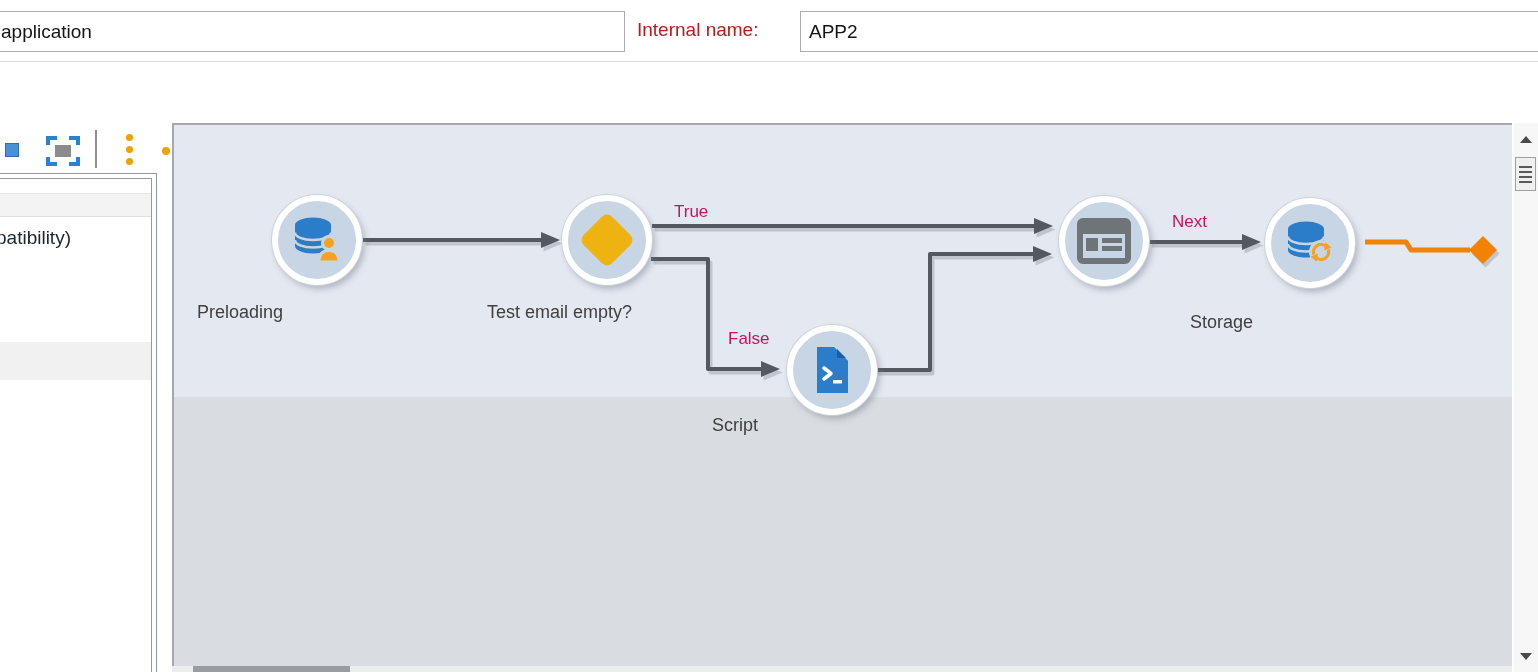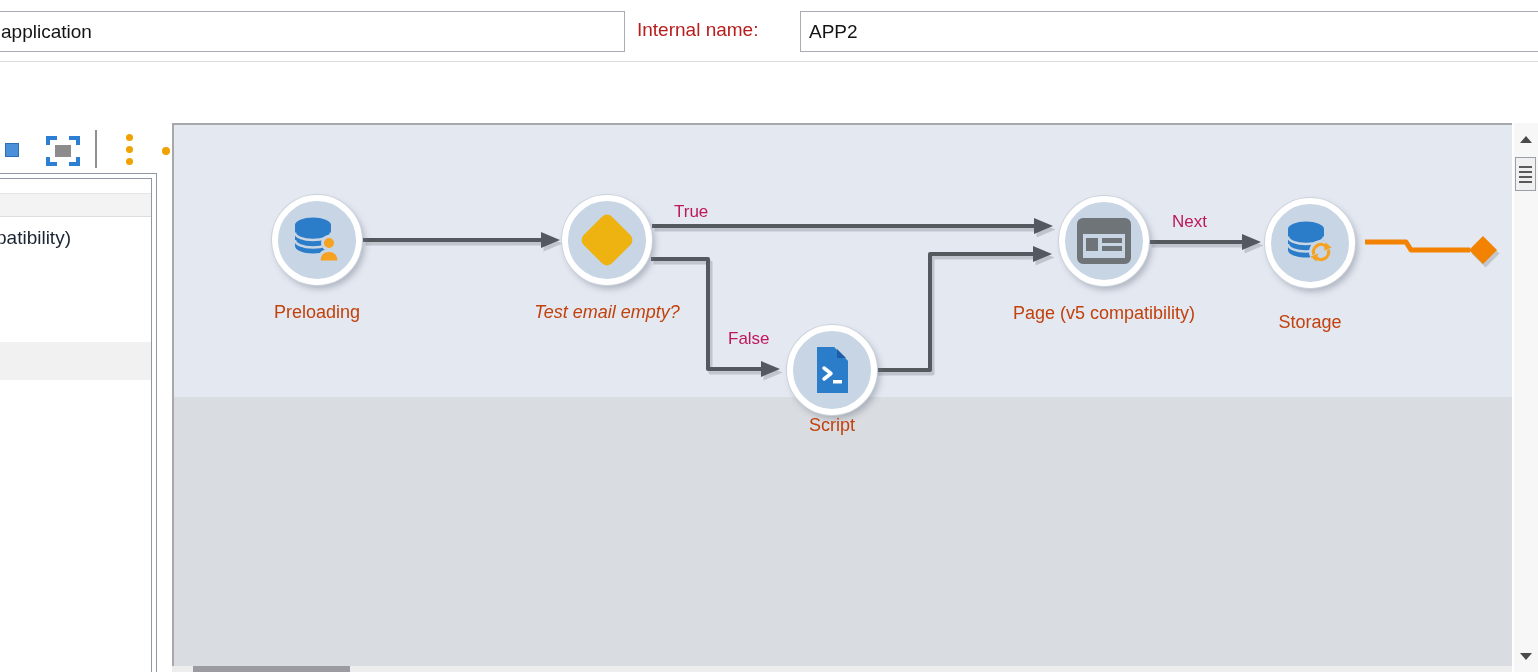--- a/index.html
+++ b/index.html
@@ -42,21 +42,21 @@
   
   .canvas { position:absolute; left:172px; top:123px; width:1340px; height:543px;
             background:#e4e8f1; border:2px solid #a8a8ac; border-right:none; border-bottom:none; overflow:hidden; }
   .canvas-lower { position:absolute; left:0; top:272px; width:100%; height:271px; background:#d9dce0; }
   .edges-svg { position:absolute; left:0; top:0; width:1340px; height:543px; }
 
   .node { position:absolute; width:90px; height:90px; border-radius:50%;
           background:#c7d5e4; border:6px solid #ffffff;
           box-shadow:0 0 0 1px #ccd2da, 3px 4px 6px rgba(110,120,135,.45);
           display:flex; align-items:center; justify-content:center; }
-  .node-label { position:absolute; width:240px; text-align:center; font-size:18px; color:#c2410c; }
+  .node-label { position:absolute; width:240px; text-align:left; font-size:18px; color:#404040; }
   .edge-label { position:absolute; font-size:17px; color:#be185d; }
   .diamond-shape { width:40px; height:40px; background:#eeb211; border-radius:7px; transform:rotate(45deg); }
 
   
   .vscroll { position:absolute; left:1514px; top:123px; width:24px; height:549px; background:#f7f7f7; }
   .vs-btn { position:absolute; left:0; width:24px; height:24px; display:flex; align-items:center; justify-content:center; }
   .tri-up { width:0; height:0; border-left:6px solid transparent; border-right:6px solid transparent; border-bottom:7px solid #4a4a4a; }
   .tri-down { width:0; height:0; border-left:6px solid transparent; border-right:6px solid transparent; border-top:7px solid #4a4a4a; }
   .vs-thumb { position:absolute; left:1px; top:34px; width:21px; height:34px; background:#f0f0f0;
               border:1px solid #9aa0a6; display:flex; flex-direction:column; justify-content:center; gap:3px; padding:0 3px; }
@@ -178,21 +178,21 @@
           <circle cx="37" cy="27" r="6.5" fill="#f6a221"></circle>
           <path d="M27 46 C27 37.5 31 34.5 37 34.5 C43 34.5 47 37.5 47 46 Z" fill="#f6a221"></path>
         </g>
       </svg>
     </div>
     <div class="node-label" style="left:23px; top:177px;">Preloading</div>
 
     <div class="node" style="left:388px; top:70px;">
       <div class="diamond-shape"></div>
     </div>
-    <div class="node-label" style="left:313px; top:177px;font-style:italic;">Test email empty?</div>
+    <div class="node-label" style="left:313px; top:177px;">Test email empty?</div>
 
     <div class="node" style="left:613px; top:200px;">
       <svg width="38" height="48" viewBox="0 0 38 48">
         <path d="M4 1 H23 L35 13 V47 H4 Z" fill="#2b7cc9"></path>
         <path d="M22 0 L36 14" stroke="#c7d5e4" stroke-width="2.5"></path>
         <path d="M24 3 L33 12 H24 Z" fill="#1d5da5"></path>
         <path d="M11 22 l7 5.5 -7 5.5" stroke="#ffffff" stroke-width="3.5" fill="none" stroke-linecap="round" stroke-linejoin="round"></path>
         <rect x="20" y="34" width="9" height="3.5" fill="#ffffff"></rect>
       </svg>
     </div>
@@ -200,21 +200,20 @@
 
     <div class="node" style="left:885px; top:71px;">
       <svg width="54" height="48" viewBox="0 0 54 48">
         <rect x="3" y="4" width="48" height="40" rx="3" fill="none" stroke="#6f7478" stroke-width="6"></rect>
         <rect x="6" y="7" width="42" height="10" fill="#6f7478"></rect>
         <rect x="9" y="21" width="12" height="13" fill="#6f7478"></rect>
         <rect x="25" y="21" width="20" height="5" fill="#6f7478"></rect>
         <rect x="25" y="29" width="20" height="5" fill="#6f7478"></rect>
       </svg>
     </div>
-    <div class="node-label" style="left:810px; top:178px;">Page (v5 compatibility)</div>
 
     <div class="node" style="left:1091px; top:73px;">
       <svg width="50" height="46" viewBox="0 0 50 46">
         <ellipse cx="21" cy="9" rx="18" ry="7.5" fill="#2b7cc9"></ellipse>
         <path d="M3 9 V30 C3 34.2 11 37.5 21 37.5 C31 37.5 39 34.2 39 30 V9 Z" fill="#2b7cc9"></path>
         <path d="M3 16.5 C3 20.7 11 24 21 24 C31 24 39 20.7 39 16.5" fill="none" stroke="#c7d5e4" stroke-width="2.5"></path>
         <path d="M3 24 C3 28.2 11 31.5 21 31.5 C31 31.5 39 28.2 39 24" fill="none" stroke="#c7d5e4" stroke-width="2.5"></path>
         <circle cx="36" cy="32" r="12" fill="#c7d5e4"></circle>
         <g transform="translate(36,32)" stroke="#f6a221" stroke-width="3.2" fill="none">
           <path d="M-7.2 2.5 A7.6 7.6 0 0 1 5.5 -5.2"></path>

